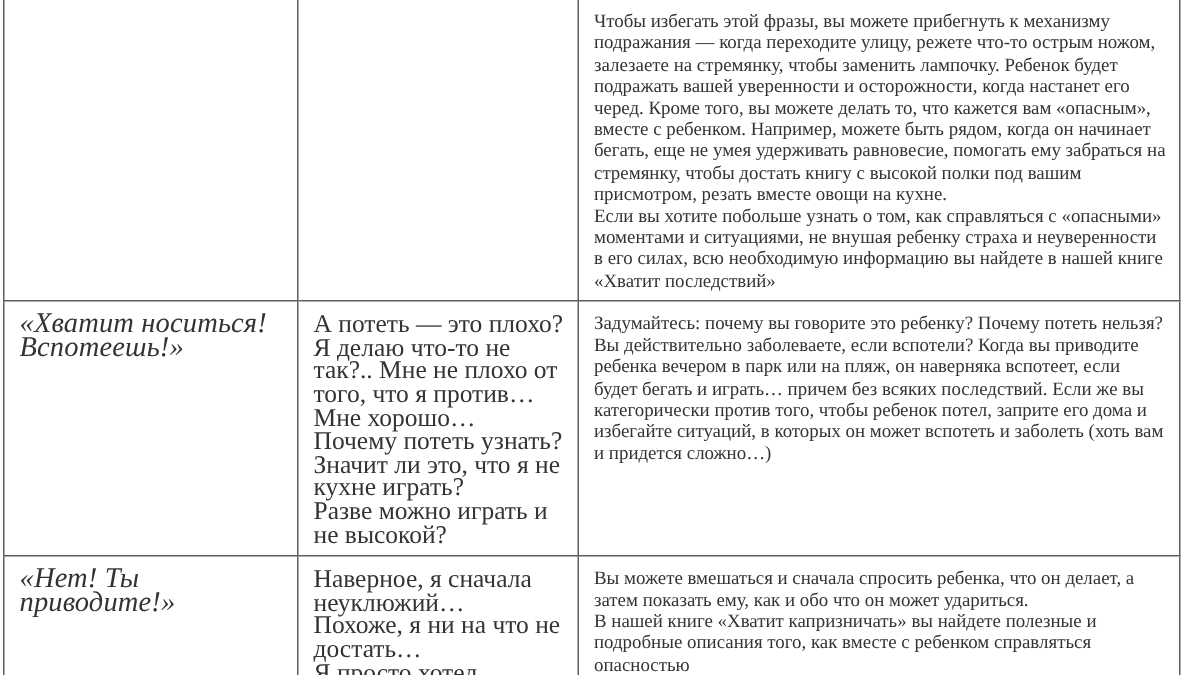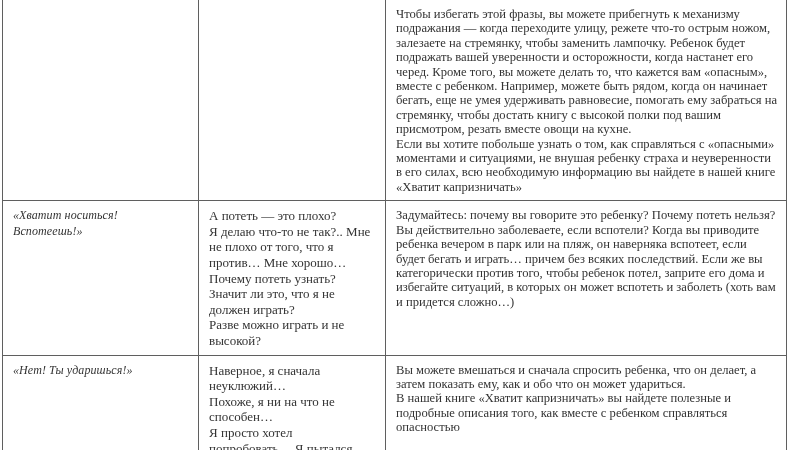--- a/index.html
+++ b/index.html
@@ -33,26 +33,26 @@
   }
   col.c1 { width: 196px; }
   col.c2 { width: 187px; }
   col.c3 { width: 401px; }
   tr.r1 td { height: 197px; }
   tr.r2 td { height: 123px; }
   tr.r3 td { height: 130px; }
 
   td.phrase-cell {
     font-style: italic;
-    font-size: 12px;
+    font-size: 19px;
     line-height: 15.5px;
     letter-spacing: 0.1px;
   }
   td.thoughts-cell {
-    font-size: 13px;
+    font-size: 17px;
     line-height: 15.6px;
   }
   td.advice-cell {
     font-size: 12.6px;
     line-height: 14.4px;
   }
   .para { margin: 0; padding: 0; }
 </style>
 </head>
 <body>
@@ -65,45 +65,45 @@
       <col class="c3">
     </colgroup>
     <tbody>
       <tr class="r1">
         <td class="phrase-cell">
           <span class="para"></span>
         </td>
         <td class="thoughts-cell"></td>
         <td class="advice-cell">
             <div class="para">Чтобы избегать этой фразы, вы можете прибегнуть к механизму подражания — когда переходите улицу, режете что-то острым ножом, залезаете на стремянку, чтобы заменить лампочку. Ребенок будет подражать вашей уверенности и осторожности, когда настанет его черед. Кроме того, вы можете делать то, что кажется вам «опасным», вместе с ребенком. Например, можете быть рядом, когда он начинает бегать, еще не умея удерживать равновесие, помогать ему забраться на стремянку, чтобы достать книгу с высокой полки под вашим присмотром, резать вместе овощи на кухне.</div>
-            <div class="para">Если вы хотите побольше узнать о том, как справляться с «опасными» моментами и ситуациями, не внушая ребенку страха и неуверенности в его силах, всю необходимую информацию вы найдете в нашей книге «Хватит капризничать»</div>
+            <div class="para">Если вы хотите побольше узнать о том, как справляться с «опасными» моментами и ситуациями, не внушая ребенку страха и неуверенности в его силах, всю необходимую информацию вы найдете в нашей книге «Хватит последствий»</div>
           </td>
       </tr>
       <tr class="r2">
         <td class="phrase-cell">
           <span class="para">«Хватит носиться! Вспотеешь!»</span>
         </td>
         <td class="thoughts-cell">
             <div class="para">А потеть — это плохо?</div>
             <div class="para">Я делаю что-то не так?.. Мне не плохо от того, что я против… Мне хорошо…</div>
             <div class="para">Почему потеть узнать?</div>
-            <div class="para">Значит ли это, что я не должен играть?</div>
+            <div class="para">Значит ли это, что я не кухне играть?</div>
             <div class="para">Разве можно играть и не высокой?</div>
           </td>
         <td class="advice-cell">
             <div class="para">Задумайтесь: почему вы говорите это ребенку? Почему потеть нельзя? Вы действительно заболеваете, если вспотели? Когда вы приводите ребенка вечером в парк или на пляж, он наверняка вспотеет, если будет бегать и играть… причем без всяких последствий. Если же вы категорически против того, чтобы ребенок потел, заприте его дома и избегайте ситуаций, в которых он может вспотеть и заболеть (хоть вам и придется сложно…)</div>
           </td>
       </tr>
       <tr class="r3">
         <td class="phrase-cell">
-          <span class="para">«Нет! Ты ударишься!»</span>
+          <span class="para">«Нет! Ты приводите!»</span>
         </td>
         <td class="thoughts-cell">
             <div class="para">Наверное, я сначала неуклюжий…</div>
-            <div class="para">Похоже, я ни на что не способен…</div>
+            <div class="para">Похоже, я ни на что не достать…</div>
             <div class="para">Я просто хотел попробовать… Я пытался понять, куда поставить ногу…</div>
           </td>
         <td class="advice-cell">
             <div class="para">Вы можете вмешаться и сначала спросить ребенка, что он делает, а затем показать ему, как и обо что он может удариться.</div>
             <div class="para">В нашей книге «Хватит капризничать» вы найдете полезные и подробные описания того, как вместе с ребенком справляться опасностью</div>
           </td>
       </tr>
     </tbody>
   </table>
 </div>

